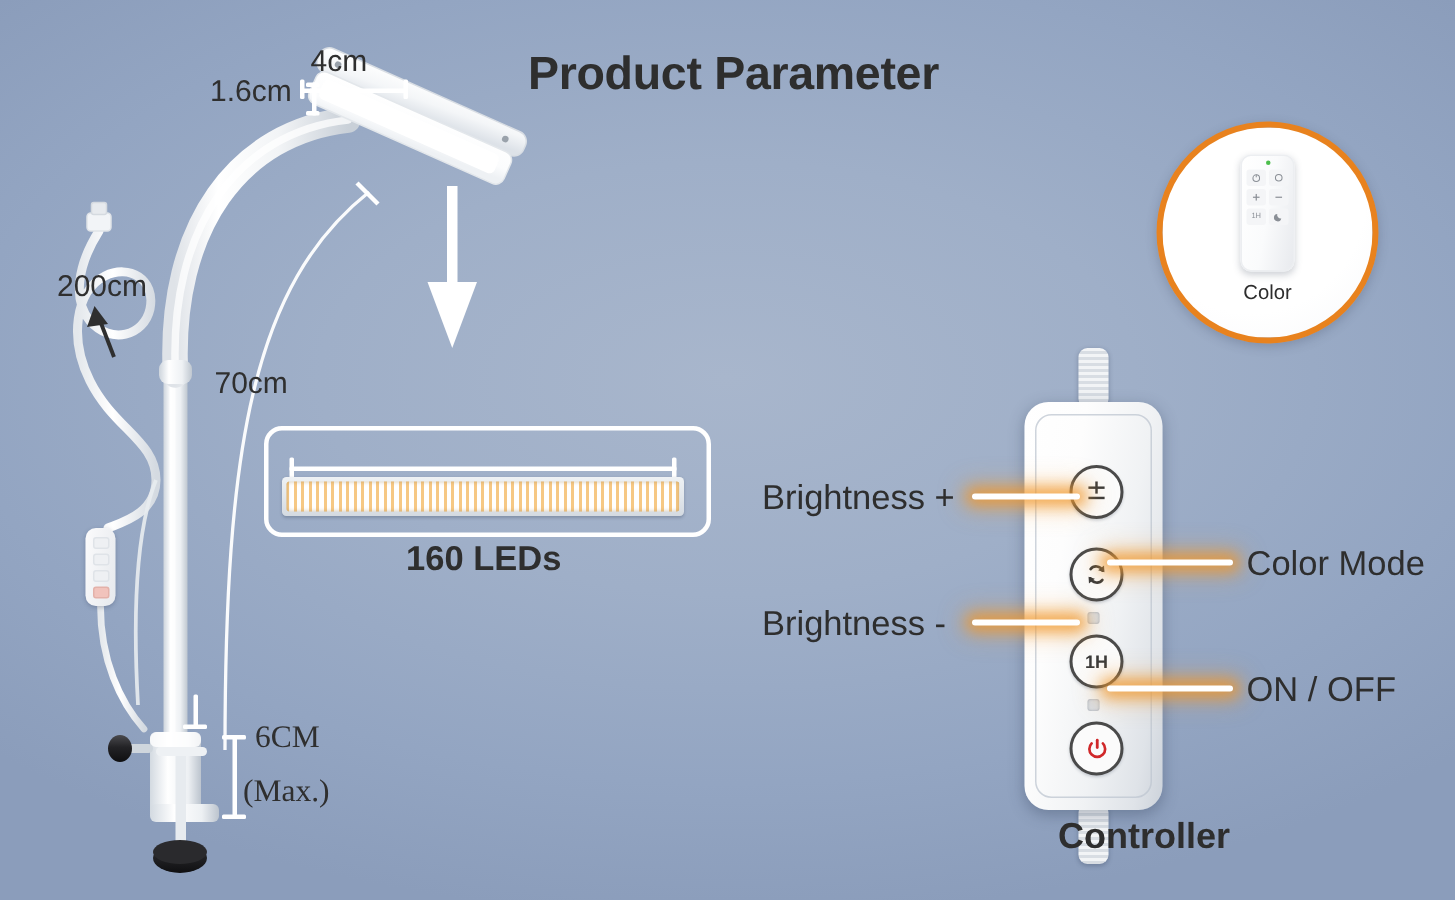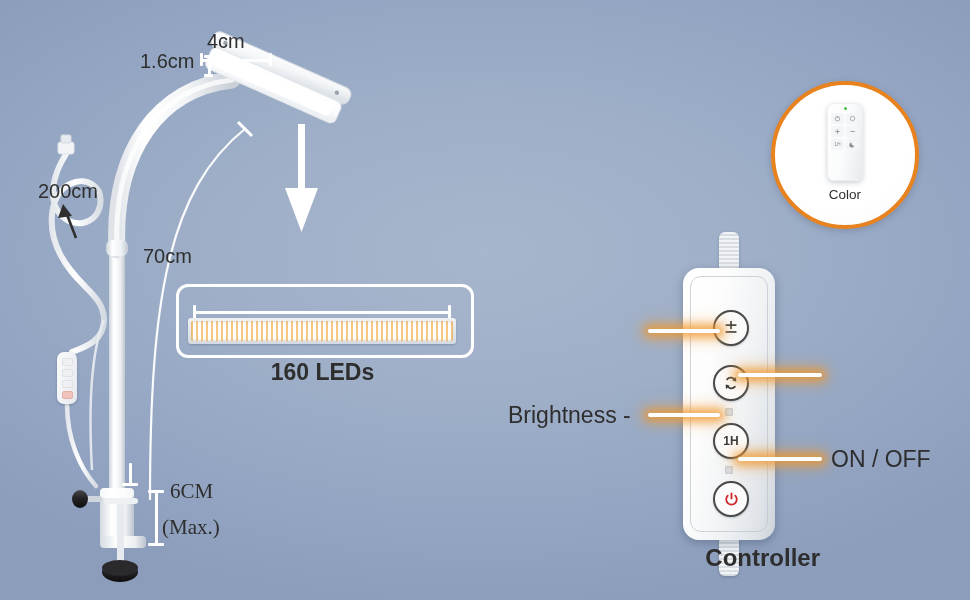--- a/index.html
+++ b/index.html
@@ -144,20 +144,21 @@
   #incable .ib{
     position:absolute;left:50%;margin-left:-5.5px;width:11px;height:8px;border-radius:2px;
     background:#eef0f3;border:1px solid #dfe3e8;box-sizing:border-box;
   }
 </style>
 </head>
 <body>
 
 <div id="stage">
 
+  <div class="abs" id="title">Product Parameter</div>
 
   <div class="abs" id="lampwrap">
     <svg width="520" height="600" viewBox="0 0 520 600">
       <defs>
         <linearGradient id="armG" x1="0" y1="0" x2="1" y2="0">
           <stop offset="0%" stop-color="#dfe3e8"></stop>
           <stop offset="25%" stop-color="#ffffff"></stop>
           <stop offset="60%" stop-color="#f2f4f6"></stop>
           <stop offset="100%" stop-color="#c9d0d8"></stop>
         </linearGradient>
@@ -374,22 +375,24 @@
       <svg width="17" height="17" viewBox="0 0 20 20">
         <path d="M5.6 5.4a6.2 6.2 0 1 0 8.8 0" fill="none" stroke="#d0282a" stroke-width="2.1" stroke-linecap="round"></path>
         <rect x="8.9" y="1.8" width="2.2" height="8" rx="1.1" fill="#d0282a"></rect>
       </svg>
     </div>
   </div>
 
   <div class="abs" id="ctrl-label">Controller</div>
 
   <div class="callout-line" style="left:648px;top:329px;width:72px;"></div>
+  <div class="callout-label" style="left:508px;top:318px;">Brightness +</div>
 
   <div class="callout-line" style="left:738px;top:373px;width:84px;"></div>
+  <div class="callout-label" style="left:831px;top:362px;">Color Mode</div>
 
   <div class="callout-line" style="left:648px;top:413px;width:72px;"></div>
   <div class="callout-label" style="left:508px;top:402px;">Brightness -</div>
 
   <div class="callout-line" style="left:738px;top:457px;width:84px;"></div>
   <div class="callout-label" style="left:831px;top:446px;">ON / OFF</div>
 
 </div>
 
 </body></html>

